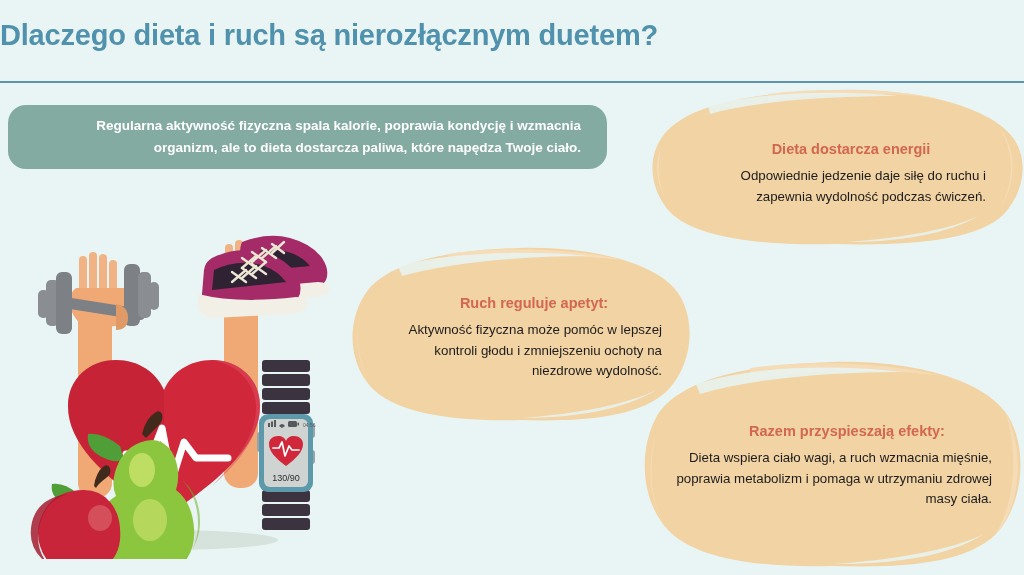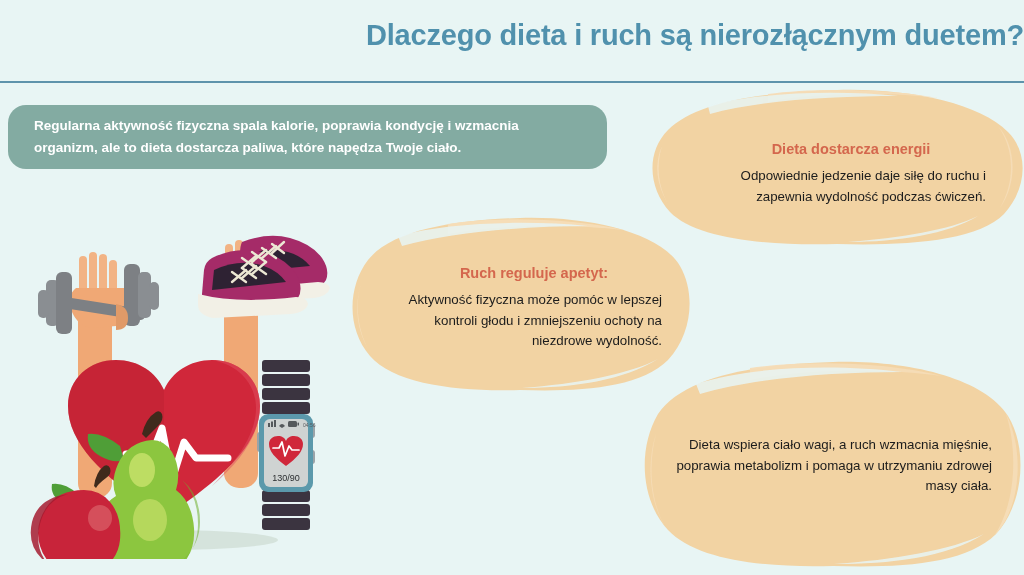--- a/index.html
+++ b/index.html
@@ -8,63 +8,63 @@
     background:#e8f5f4;
     font-family:"Liberation Sans", sans-serif;
     overflow:hidden;
     position:relative;
   }
   .stage{position:absolute;inset:0;}
 
   
   .title{
     position:absolute;left:0;top:18px;width:1024px;
-    text-align:right;
+    text-align:left;
     font-size:29px;font-weight:bold;
     color:#5091ad;
     letter-spacing:-0.2px;
     line-height:1.2;
   }
   .divider{
     position:absolute;left:0;top:81px;width:1024px;height:2px;
     background:#5e93ab;
   }
 
   
   .banner{
     position:absolute;left:8px;top:105px;width:599px;height:64px;
     background:#83aba2;
     border-radius:18px;
     display:flex;align-items:center;justify-content:center;
     box-sizing:border-box;padding:6px 26px;
   }
   .banner-text{
     color:#ffffff;font-size:13.5px;font-weight:bold;
-    text-align:left;line-height:1.62;
+    text-align:right;line-height:1.62;
   }
 
   
   .blob{position:absolute;}
   .blob svg{position:absolute;left:0;top:0;width:100%;height:100%;display:block;}
   .blob-content{
     position:absolute;left:0;top:0;width:100%;height:100%;
     display:flex;flex-direction:column;align-items:center;justify-content:center;
     box-sizing:border-box;
   }
   .blob-heading{
     color:#d4674d;font-weight:bold;font-size:14.5px;
     text-align:center;margin-bottom:7px;line-height:1.3;padding-left:28px;
   }
   .blob-body{
     color:#1c1c1c;font-size:13.3px;text-align:right;line-height:1.55;
   }
 
   #blob-energy{left:648px;top:86px;width:378px;height:160px;}
   #blob-energy .blob-content{padding:30px 40px 14px 40px;}
-  #blob-appetite{left:348px;top:214px;width:344px;height:178px;}
+  #blob-appetite{left:348px;top:244px;width:344px;height:178px;}
   #blob-appetite .blob-content{padding:26px 30px 16px 30px;}
   #blob-effects{left:640px;top:356px;width:386px;height:212px;}
   #blob-effects .blob-content{padding:34px 34px 26px 34px;}
 
   
   .illus{position:absolute;left:16px;top:218px;width:330px;height:341px;}
   .illus svg{display:block;width:100%;height:100%;}
 </style>
 </head>
 <body>
@@ -140,20 +140,21 @@
         <path d="M110 12 C164 4 246 6 302 20 C248 12 164 12 110 24 Z"></path>
         <path d="M16 78 C6 108 10 148 26 172 C10 146 8 108 16 78 Z"></path>
         <path d="M366 58 C384 92 382 152 354 180 C376 148 378 94 366 58 Z"></path>
       </g>
       <g fill="#e8f5f4" opacity="0.85">
         <path d="M56 28 C112 10 196 8 262 16 C194 16 114 22 60 38 Z"></path>
         <path d="M344 178 C306 202 250 208 194 208 C252 204 312 194 344 178 Z"></path>
       </g>
     </svg>
     <div class="blob-content">
+      <div class="blob-heading">Razem przyspieszają efekty:</div>
       <div class="blob-body">Dieta wspiera ciało wagi, a ruch wzmacnia mięśnie, poprawia metabolizm i pomaga w utrzymaniu zdrowej masy ciała.</div>
     </div>
   </div>
 
   <div class="illus">
     <svg viewBox="0 0 330 341">
 
       <ellipse cx="150" cy="322" rx="112" ry="10" fill="#d5e3dc"></ellipse>
 
       <g>

